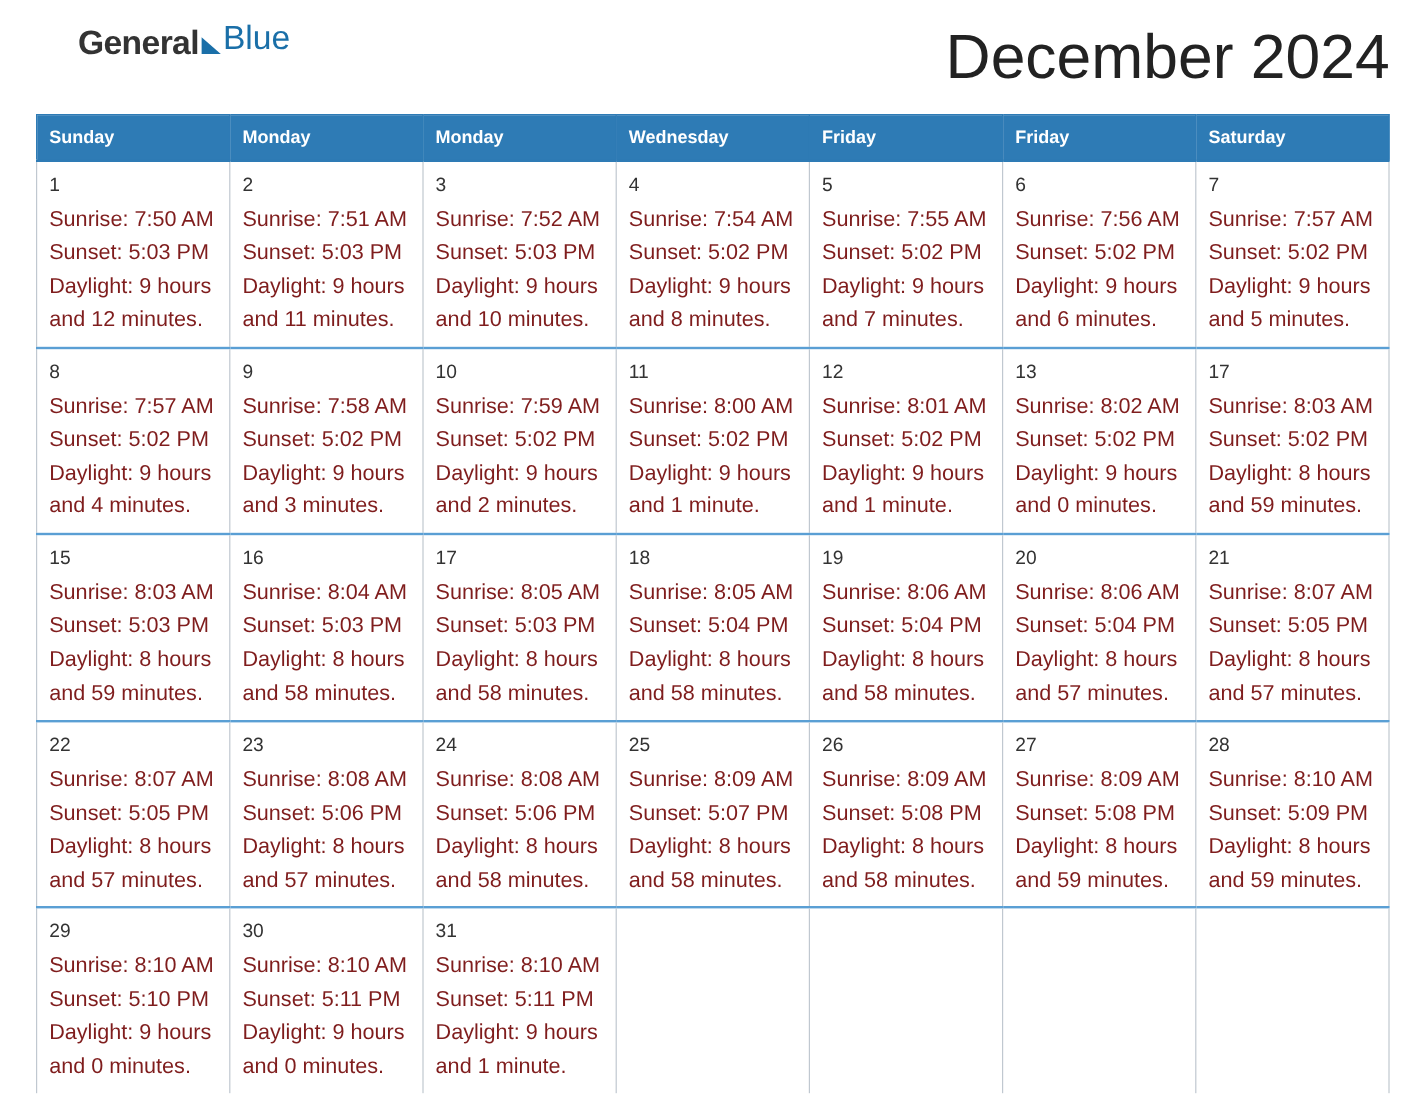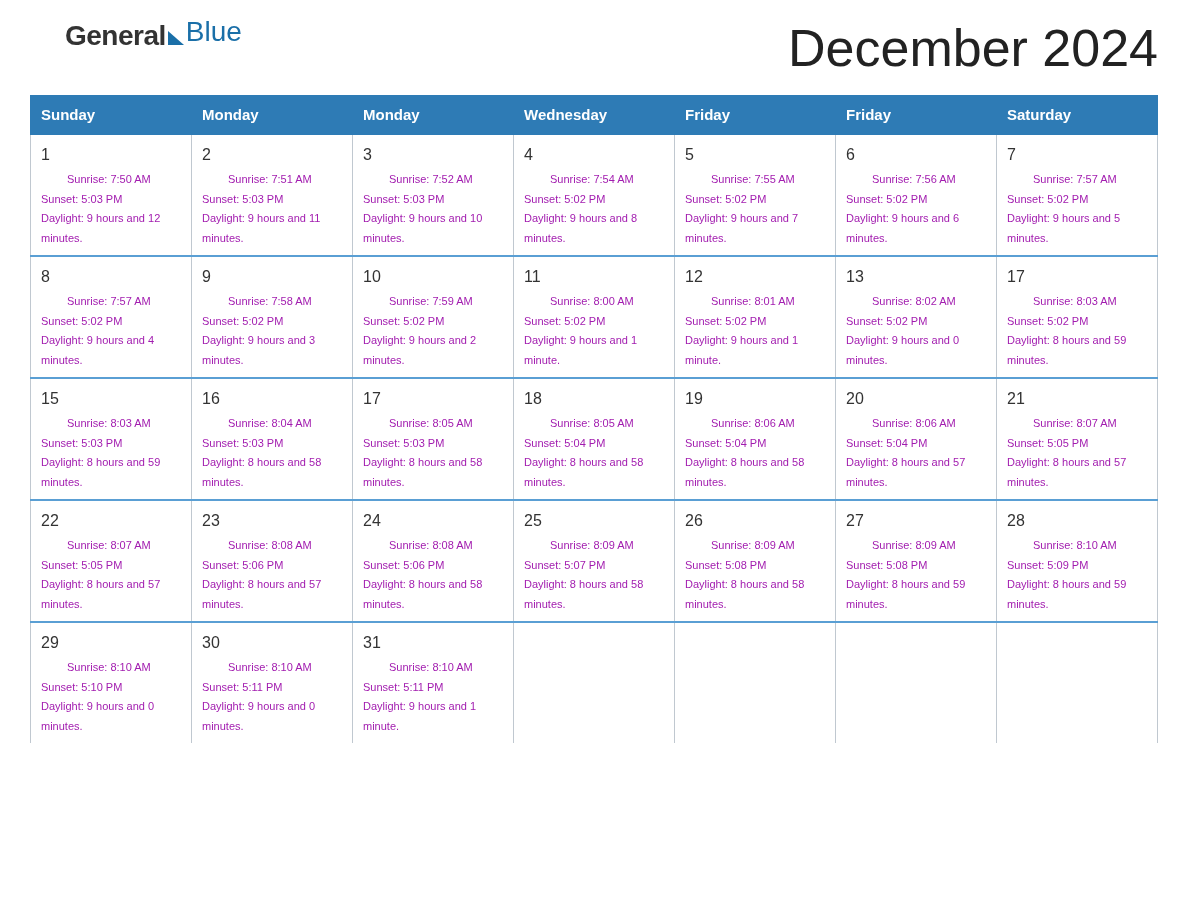--- a/index.html
+++ b/index.html
@@ -86,24 +86,23 @@
       height: 110px;
     }
     .day-number {
       font-size: 16px;
       font-weight: normal;
       color: #333;
       display: block;
       margin-bottom: 2px;
     }
     .day-info {
-      font-size: 11px;
-      color: #a21caf;
+      font-size: 18px;
+      color: #7f1d1d;
       line-height: 1.55;
-      margin-left: 26px;
     }
     td.empty {
       background: #fff;
     }
     tr td {
       border-top: 2px solid #2e7bb5;
     }
     tr td + td {
       border-top: 2px solid #2e7bb5;
     }

